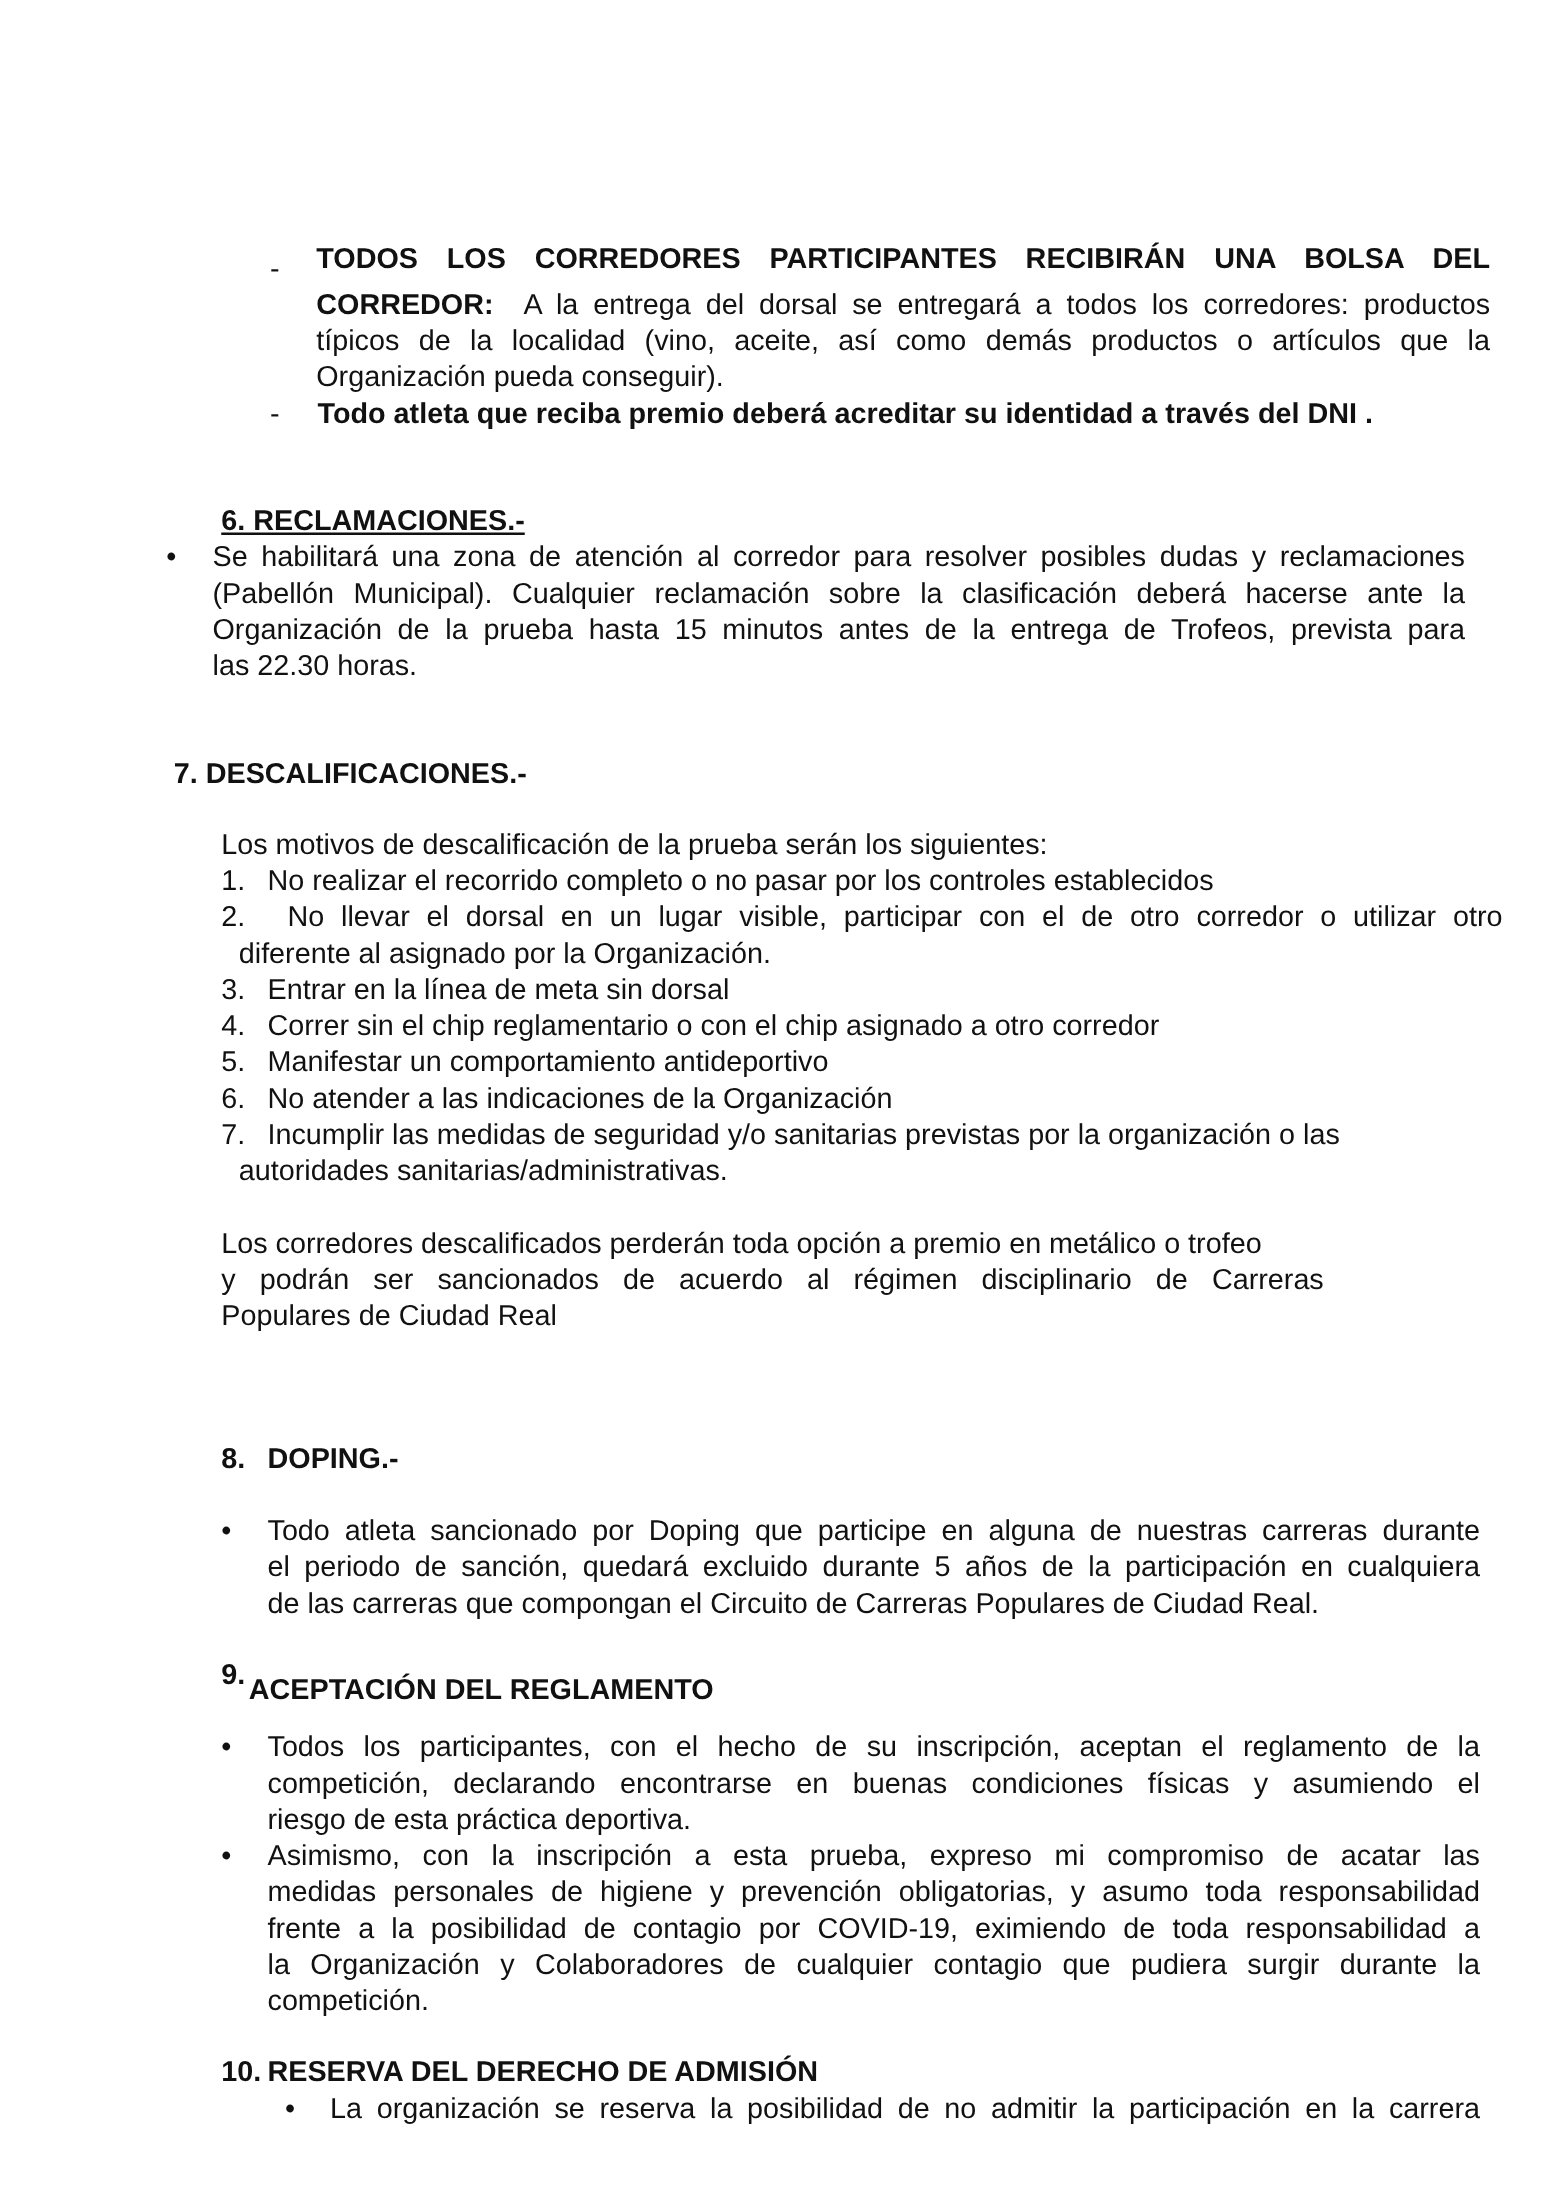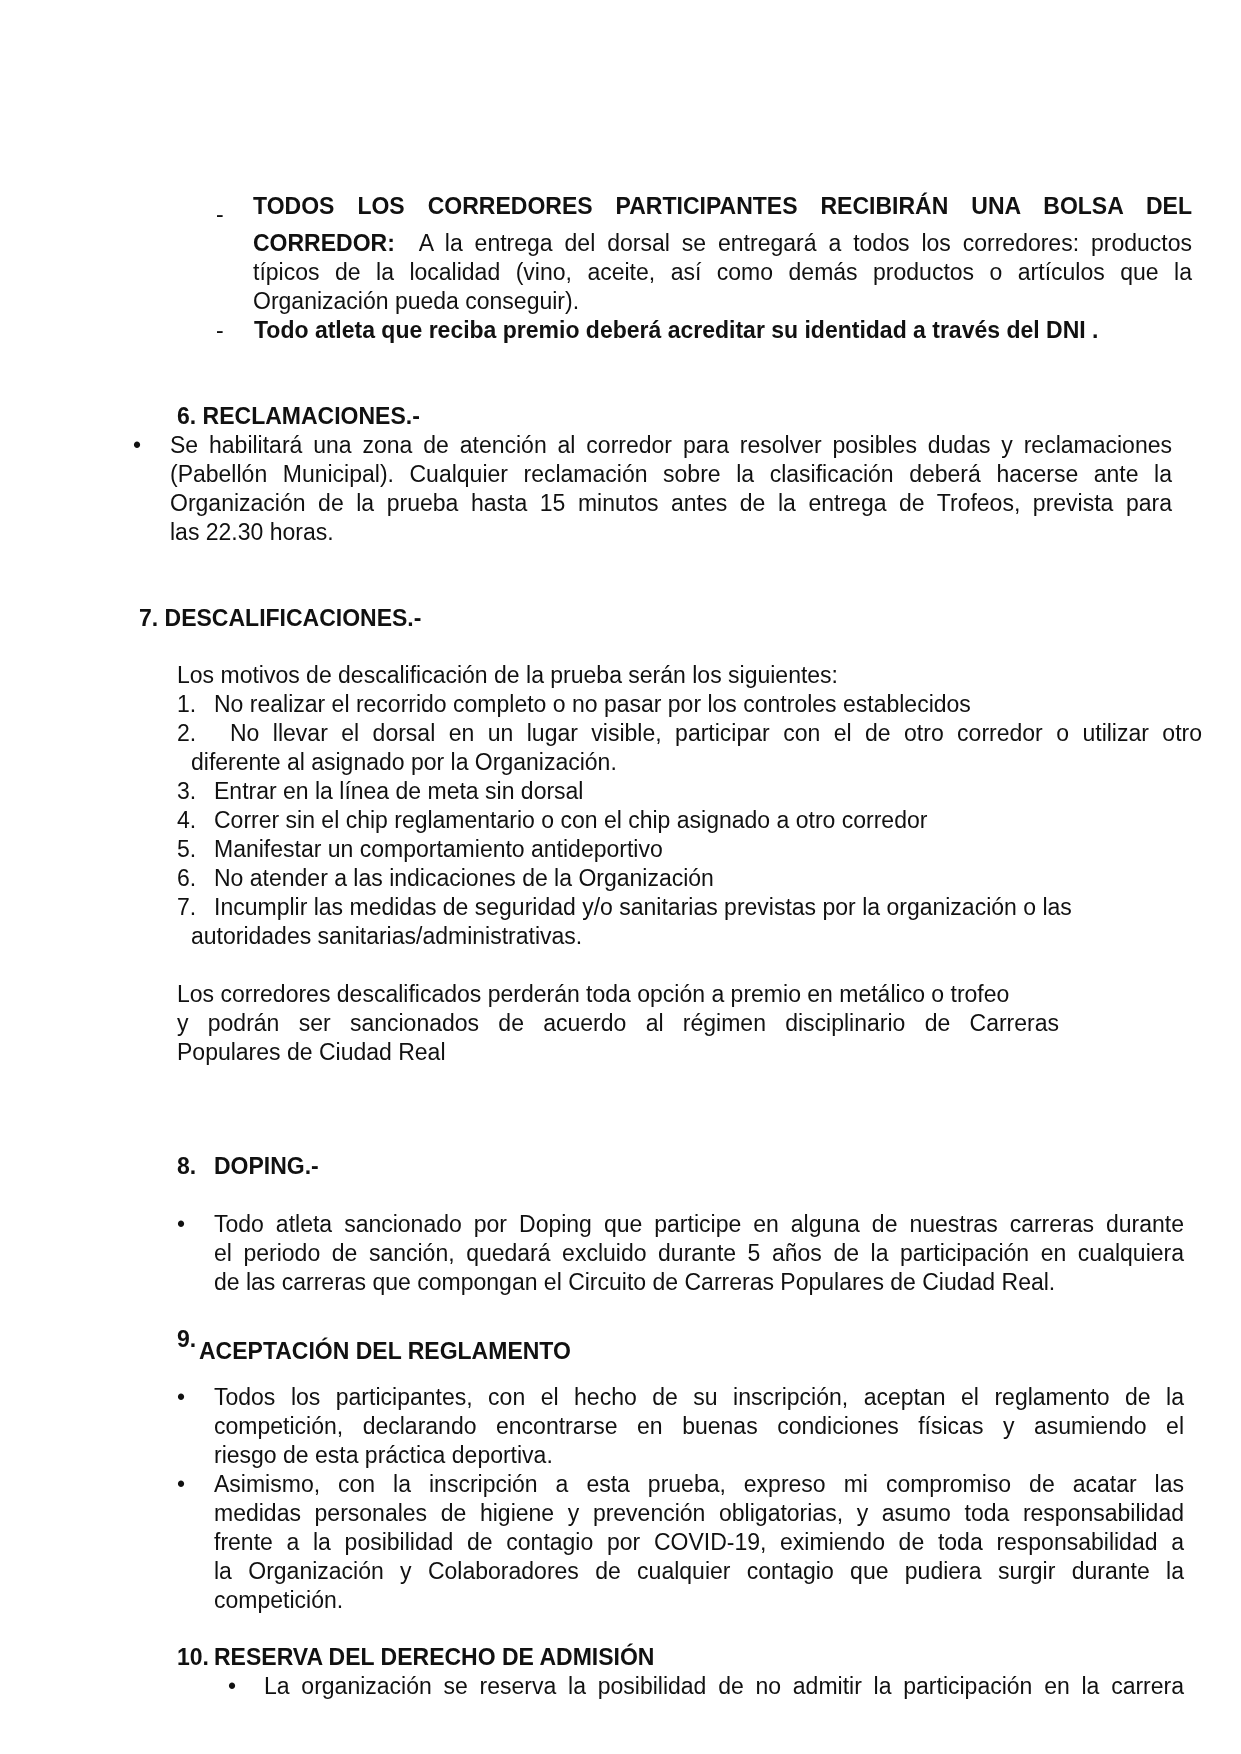--- a/index.html
+++ b/index.html
@@ -1,21 +1,21 @@
 <!DOCTYPE html>
 <html><head>
 <meta charset="utf-8">
 <style>
   html, body { margin: 0; padding: 0; background: #ffffff; }
   body { width: 1241px; height: 1754px; position: relative; overflow: hidden;
          font-family: "Liberation Sans", sans-serif; color: #111; font-size: 23px; }
   .line { position: absolute; white-space: nowrap; line-height: 29px; }
   .just { text-align: justify; text-align-last: justify; white-space: normal; }
   .b { font-weight: bold; }
-  .u { }
+  .u { text-decoration: underline; }
   .dash, .bullet, .num { position: absolute; }
 </style>
 </head>
 <body>
 
 <div>
   <span class="dash line" style="left:216px;top:200px;">-</span>
   <div class="line just b" style="left:253px;top:192px;width:939px;">TODOS LOS CORREDORES PARTICIPANTES RECIBIRÁN UNA BOLSA DEL</div>
   <div class="line just" style="left:253px;top:229px;width:939px;">
     <span class="b">CORREDOR:</span>&nbsp;&nbsp;<span>A la entrega del dorsal se entregará a todos los corredores: productos</span>

